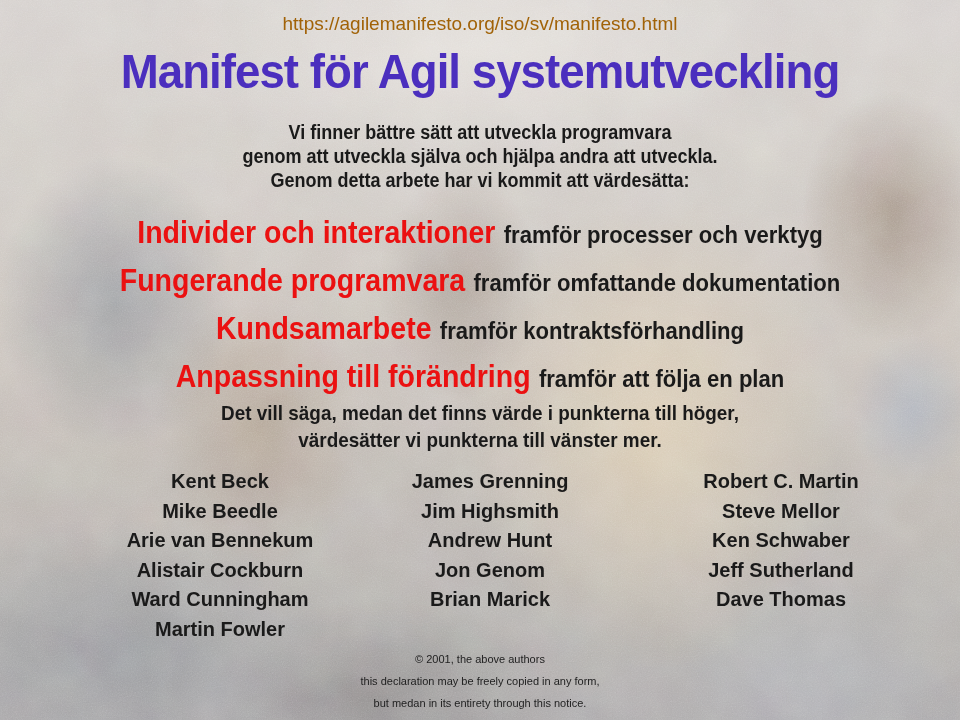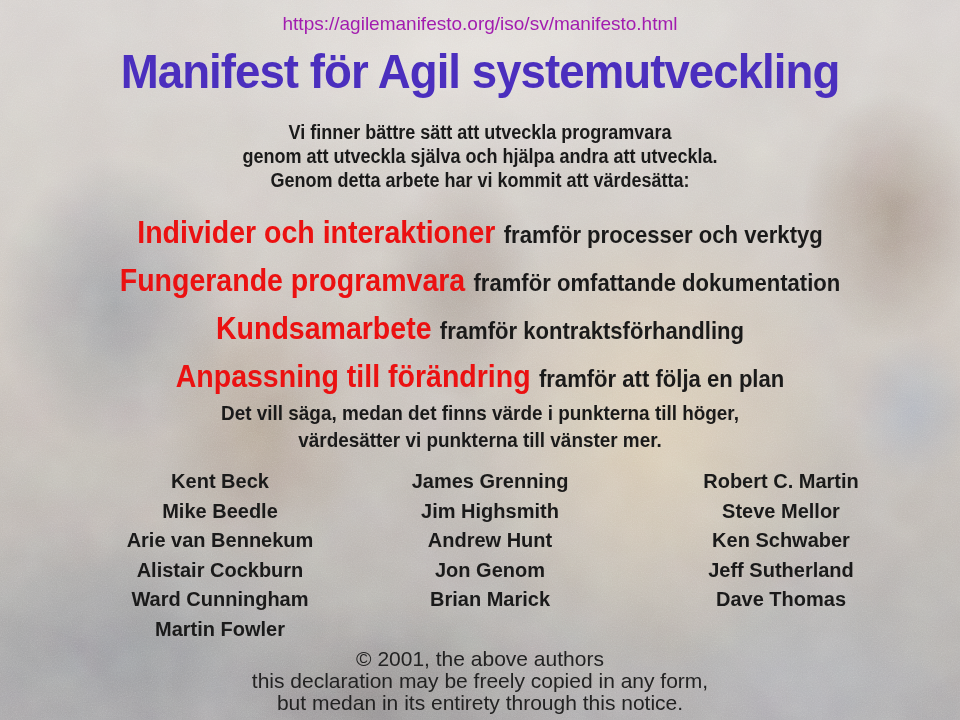--- a/index.html
+++ b/index.html
@@ -31,21 +31,21 @@
       radial-gradient(240px 140px ellipse at 40% 97%, rgba(96,94,94,0.45) 0%, rgba(96,94,94,0) 72%),
       radial-gradient(200px 140px ellipse at 85% 94%, rgba(168,176,189,0.40) 0%, rgba(168,176,189,0) 70%),
       linear-gradient(180deg, #d0cbc7 0%, #cbc5bf 25%, #c2bab2 50%, #b4aea8 72%, #aaa7a4 88%, #a29fa0 100%);
   }
   .bg-noise-fine  { position: absolute; inset: 0; mix-blend-mode: soft-light; opacity: 0.6; }
   .bg-noise-blobs { position: absolute; inset: 0; mix-blend-mode: overlay;   opacity: 0.25; }
 
   
   .layer { position: absolute; left: 0; right: 0; text-align: center; z-index: 5; }
 
-  .url-line   { top: 13px;  font-size: 19px; font-weight: normal; color: #a21caf; }
+  .url-line   { top: 13px;  font-size: 19px; font-weight: normal; color: #a16207; }
   .page-title {
     top: 44px; font-size: 48px; font-weight: bold; letter-spacing: -1px;
     color: var(--color-title, #4b2fbe);
     transform: scaleX(0.95); transform-origin: 50% 0;
   }
   .intro {
     top: 120px; font-size: 20px; line-height: 24px; font-weight: bold;
     transform: scaleX(0.90); transform-origin: 50% 0;
   }
   .values {
@@ -63,21 +63,21 @@
     transform: scaleX(0.90); transform-origin: 50% 0;
   }
   .signatories-col {
     position: absolute; top: 467px; z-index: 5;
     font-size: 20px; font-weight: bold; line-height: 29.5px; text-align: center;
   }
   .col-1 { left: 85px;  width: 270px; }
   .col-2 { left: 355px; width: 270px; }
   .col-3 { left: 645px; width: 272px; }
   .footer {
-    top: 648px; font-size: 21px; line-height: 22px; font-weight: normal;
+    top: 648px; font-size: 11px; line-height: 22px; font-weight: normal;
     color: var(--color-footer_text, #222222);
   }
 </style>
 </head>
 <body>
 
 <div class="stage">
 
   <div class="bg-gradients"></div>
   <svg class="bg-noise-blobs" width="960" height="720" aria-hidden="true">

